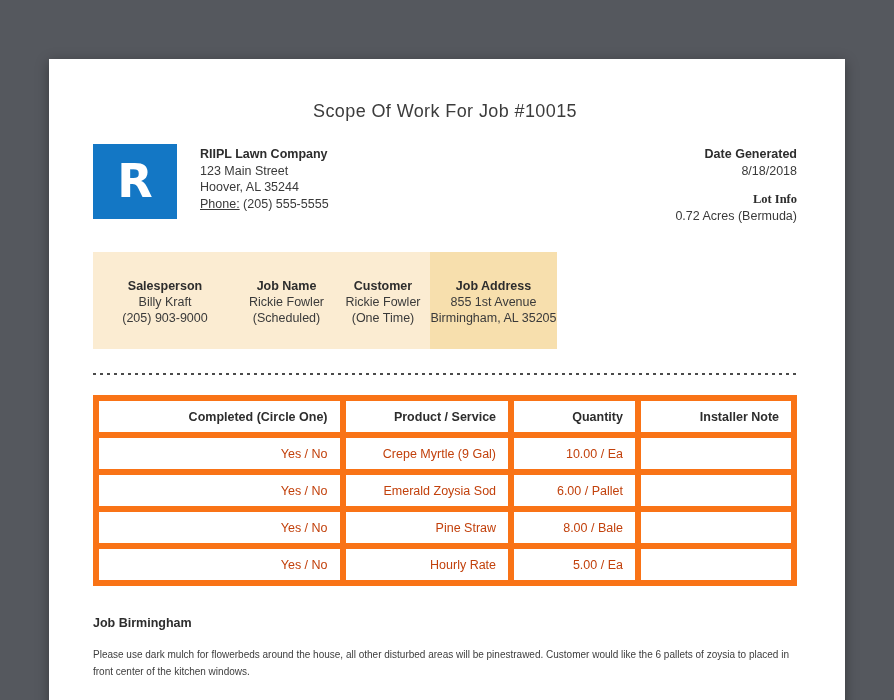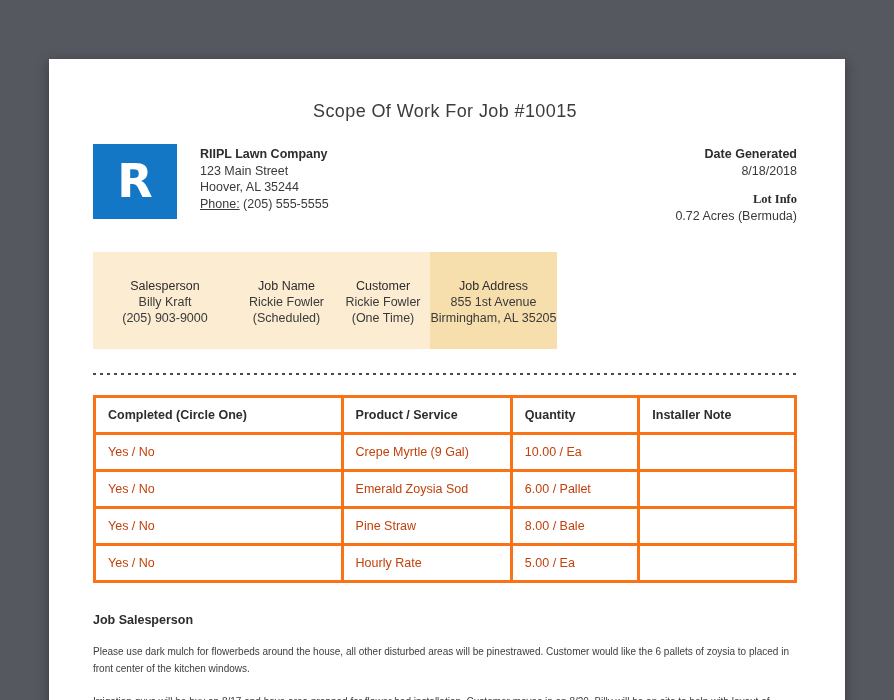--- a/index.html
+++ b/index.html
@@ -57,43 +57,43 @@
   }
   .summary-col {
     background: #fbecd2;
     text-align: center;
     font-size: 12.5px;
     line-height: 16px;
     padding-top: 26px;
     height: 100%;
   }
   .summary-col.highlight { background: #f7dfad; }
-  .summary-label { font-weight: 400; color: #2d2d2d; }
+  .summary-label { font-weight: 700; color: #2d2d2d; }
   .col-w1 { width: 144px; }
   .col-w2 { width: 99px; }
   .col-w3 { width: 94px; }
   .col-w4 { width: 127px; }
 
   .dashed-divider {
     margin-top: 24px;
     height: 2px;
     background: repeating-linear-gradient(90deg, #4a4a4a 0 3px, transparent 3px 7px);
   }
 
   table.work-table {
     margin-top: 20px;
     width: 100%;
     border-collapse: collapse;
     font-size: 12.5px;
   }
   table.work-table th, table.work-table td {
-    border: 3px solid #f97316;
+    border: 6px solid #f97316;
     height: 37px;
     padding: 0 12px;
-    text-align: left;
+    text-align: right;
     vertical-align: middle;
   }
   table.work-table th { font-weight: 700; color: #2d2d2d; }
   table.work-table td { color: #c2410c; }
   .tcol-1 { width: 237px; }
   .tcol-2 { width: 162px; }
   .tcol-3 { width: 122px; }
   .tcol-4 { width: 150px; }
 
   .job-desc { margin-top: 30px; }
@@ -190,19 +190,19 @@
         <tr>
           <td>Yes / No</td>
           <td>Hourly Rate</td>
           <td>5.00 / Ea</td>
           <td></td>
         </tr>
       </tbody>
     </table>
 
     <div class="job-desc">
-      <div class="job-desc-heading">Job Salesperson</div>
+      <div class="job-desc-heading">Job Birmingham</div>
       <p>Please use dark mulch for flowerbeds around the house, all other disturbed areas will be pinestrawed. Customer would like the 6 pallets of zoysia to placed in front center of the kitchen windows.</p>
       <p>Irrigation guys will be buy on 8/17 and have area prepped for flower bed installation. Customer moves in on 8/20. Billy will be on site to help with layout of crepe myrtles.</p>
     </div>
 
   </div>
 </div>
 
 </body></html>

